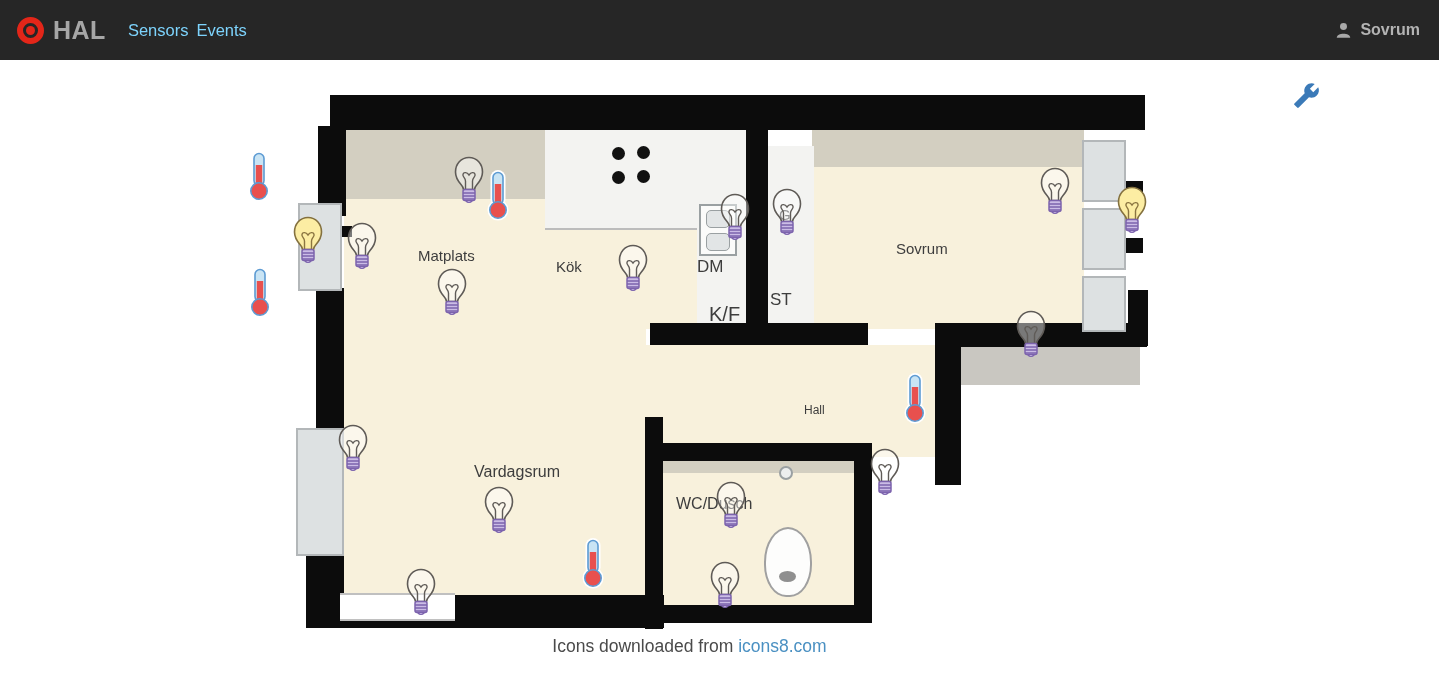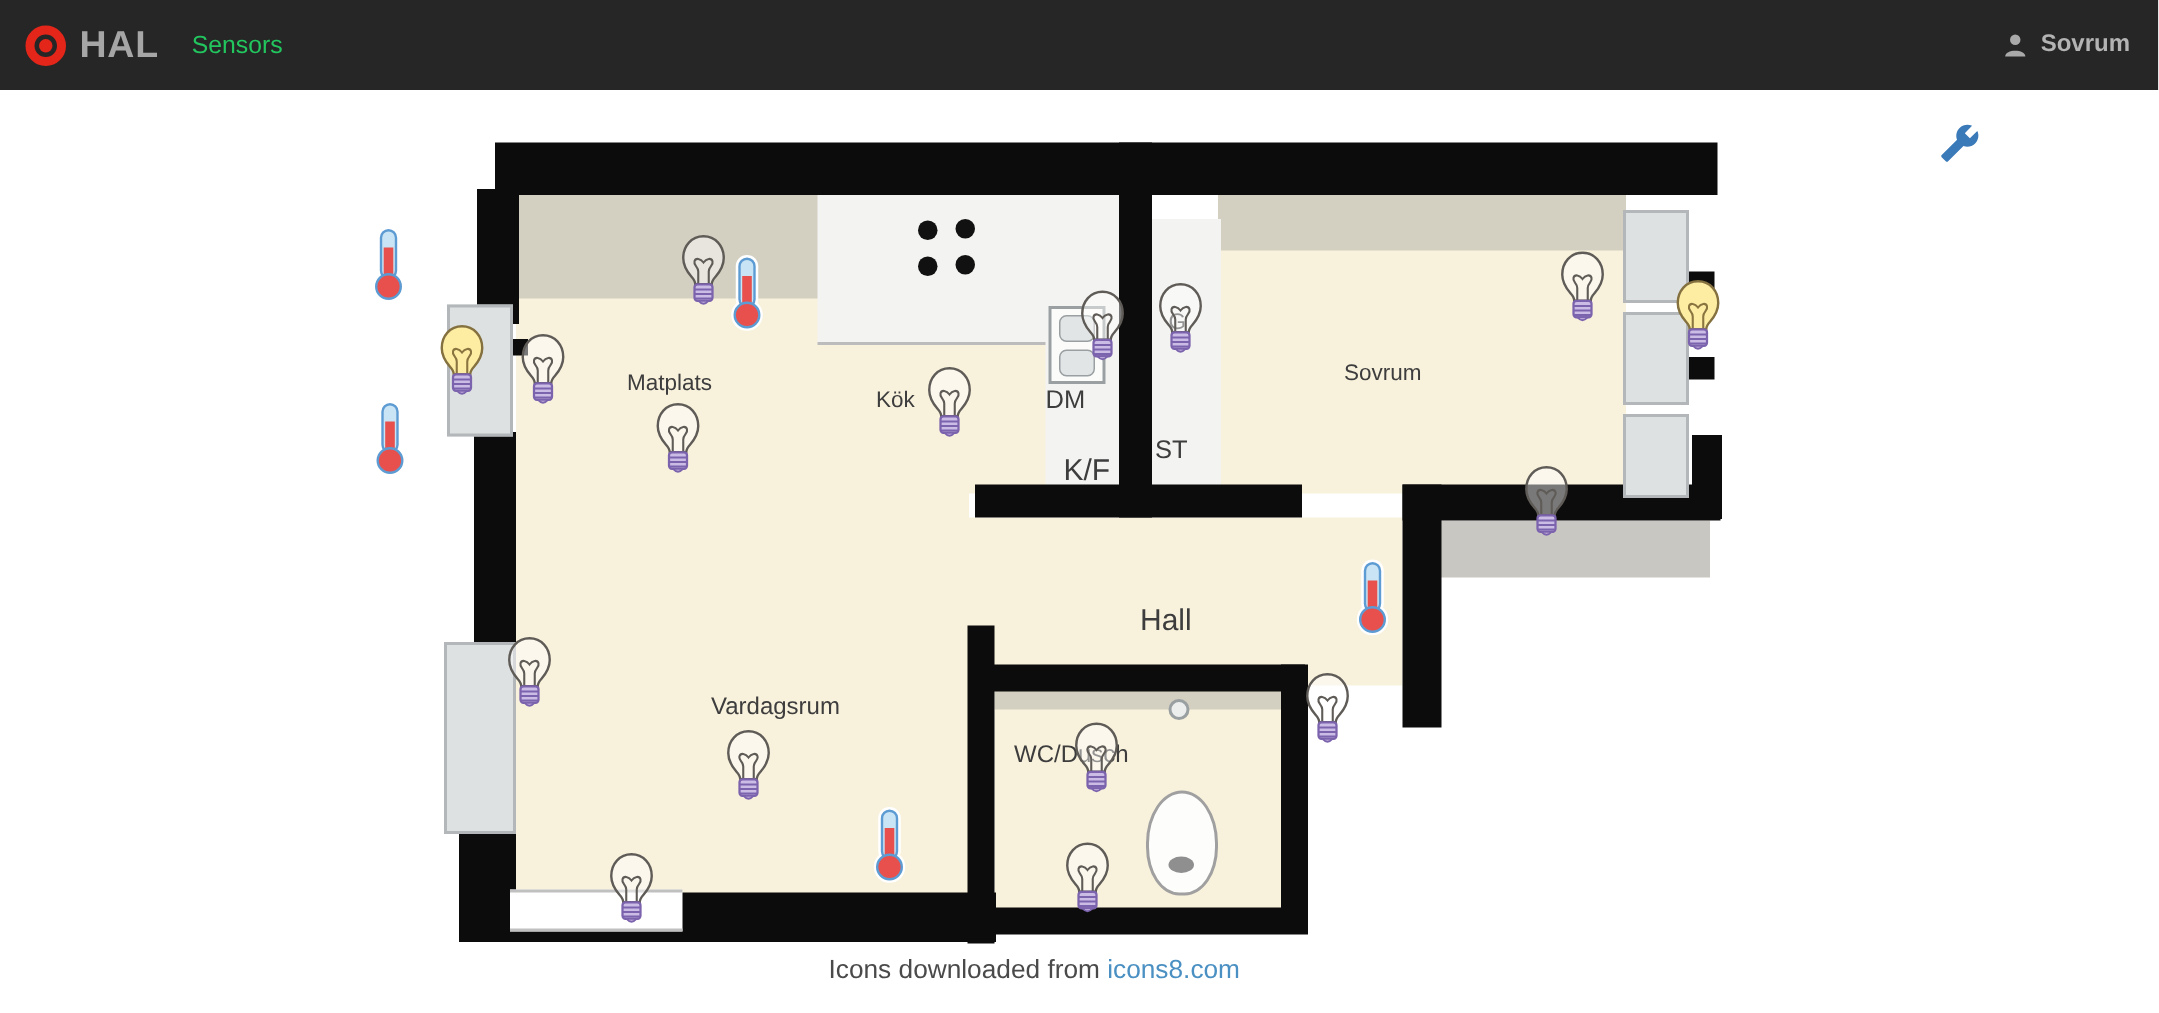--- a/index.html
+++ b/index.html
@@ -9,21 +9,21 @@
   
   .navbar { position: absolute; left: 0; top: 0; width: 1439px; height: 60px;
             background: #262626; display: flex; align-items: stretch; z-index: 50; }
   .brand { display: flex; align-items: center; gap: 9px; padding: 0 18px 0 17px; cursor: pointer; }
   .target-icon { width: 27px; height: 27px; border-radius: 50%; border: 6px solid #e32619;
                  background: #262626; position: relative; }
   .target-icon::after { content: ""; position: absolute; left: 50%; top: 50%; width: 9px; height: 9px;
                  margin: -4.5px 0 0 -4.5px; border-radius: 50%; background: #e32619; }
   .brand-text { color: #a6a6a6; font-size: 25px; font-weight: bold; letter-spacing: .5px; }
   .nav-tabs { display: flex; align-items: stretch; }
-  .nav-tab { display: flex; align-items: center; padding: 0 4px; color: #22c55e;
+  .nav-tab { display: flex; align-items: center; padding: 0 4px; color: #7dd3fc;
              font-size: 16.5px; cursor: pointer; }
   .nav-tab.active { background: #0c0c0c; color: #ffffff; padding: 0 24px; }
   .nav-user { margin-left: auto; display: flex; align-items: center; gap: 7px;
               padding: 0 19px; cursor: pointer; }
   .nav-user span { color: #b3b3b3; font-size: 16px; font-weight: bold; }
   .w   { position: absolute; background: #0c0c0c; z-index: 3; }          
   .f   { position: absolute; background: #f8f1dc; z-index: 1; }          
   .gb  { position: absolute; background: #d3cfc1; z-index: 1; }          
   .gb2 { position: absolute; background: #c9c7c1; z-index: 1; }
   .wh  { position: absolute; background: #f3f3f1; z-index: 2; }          
@@ -67,20 +67,21 @@
 
 <div class="stage">
 
   <nav class="navbar">
     <div class="brand">
       <div class="target-icon"></div>
       <div class="brand-text">HAL</div>
     </div>
     <div class="nav-tabs">
       <div class="nav-tab">Sensors</div>
+      <div class="nav-tab">Events</div>
     </div>
     <div class="nav-user">
       <svg viewBox="0 0 24 24" width="19" height="19">
         <circle cx="12" cy="7" r="4.4" fill="#a9a9a9"></circle>
         <path d="M3.5 21 C3.5 14.5 20.5 14.5 20.5 21 Z" fill="#a9a9a9"></path>
       </svg>
       <span>Sovrum</span>
     </div>
   </nav>
 
@@ -141,27 +142,27 @@
 
     <div class="win" style="left:298px;top:203px;width:44px;height:88px"></div>
     <div class="win" style="left:296px;top:428px;width:48px;height:128px"></div>
     <div class="winline" style="left:340px;top:593px;width:115px;height:28px"></div>
     <div class="win" style="left:1082px;top:140px;width:44px;height:62px"></div>
     <div class="win" style="left:1082px;top:208px;width:44px;height:62px"></div>
     <div class="win" style="left:1082px;top:276px;width:44px;height:56px"></div>
 
     <div id="labels-layer">
         <div class="room-label" style="left: 418px; top: 247px; font-size: 15px;">Matplats</div>
-        <div class="room-label" style="left: 584px; top: 258px; font-size: 15px;">Kök</div>
+        <div class="room-label" style="left: 556px; top: 258px; font-size: 15px;">Kök</div>
         <div class="room-label" style="left: 697px; top: 257px; font-size: 17px;">DM</div>
         <div class="room-label" style="left: 709px; top: 303px; font-size: 20px;">K/F</div>
         <div class="room-label" style="left: 770px; top: 290px; font-size: 17px;">ST</div>
         <div class="room-label" style="left: 779px; top: 206px; font-size: 15px;">G</div>
         <div class="room-label" style="left: 896px; top: 240px; font-size: 15px;">Sovrum</div>
-        <div class="room-label" style="left: 760px; top: 403px; font-size: 20px;">Hall</div>
+        <div class="room-label" style="left: 804px; top: 403px; font-size: 12px;">Hall</div>
         <div class="room-label" style="left: 474px; top: 463px; font-size: 16px;">Vardagsrum</div>
         <div class="room-label" style="left: 676px; top: 495px; font-size: 16px;">WC/Dusch</div>
       </div>
     <div id="sensors-layer">
         <div class="sensor" style="left: 452px; top: 155px;"><svg viewBox="0 0 34 52" width="34" height="52">
  <path class="glass" d="M17 2.5 C9 2.5 3.5 9 3.5 17 C3.5 22.5 6.2 26.3 9 29.5 C10.7 31.4 11.5 32.7 11.5 34.5 L22.5 34.5 C22.5 32.7 23.3 31.4 25 29.5 C27.8 26.3 30.5 22.5 30.5 17 C30.5 9 25 2.5 17 2.5 Z"></path>
  <path class="filament" d="M13.5 34 V26 C13.5 22.5 10.2 22 11 19.2 C11.7 16.8 15 17.2 17 20 C19 17.2 22.3 16.8 23 19.2 C23.8 22 20.5 22.5 20.5 26 V34"></path>
  <rect class="base" x="11" y="34.5" width="12" height="11" rx="2"></rect>
  <path class="stripe" d="M11 38 H23 M11 41 H23 M11 44 H23"></path>
  <path class="nub" d="M13.5 45.5 Q17 49.5 20.5 45.5 Z"></path>

